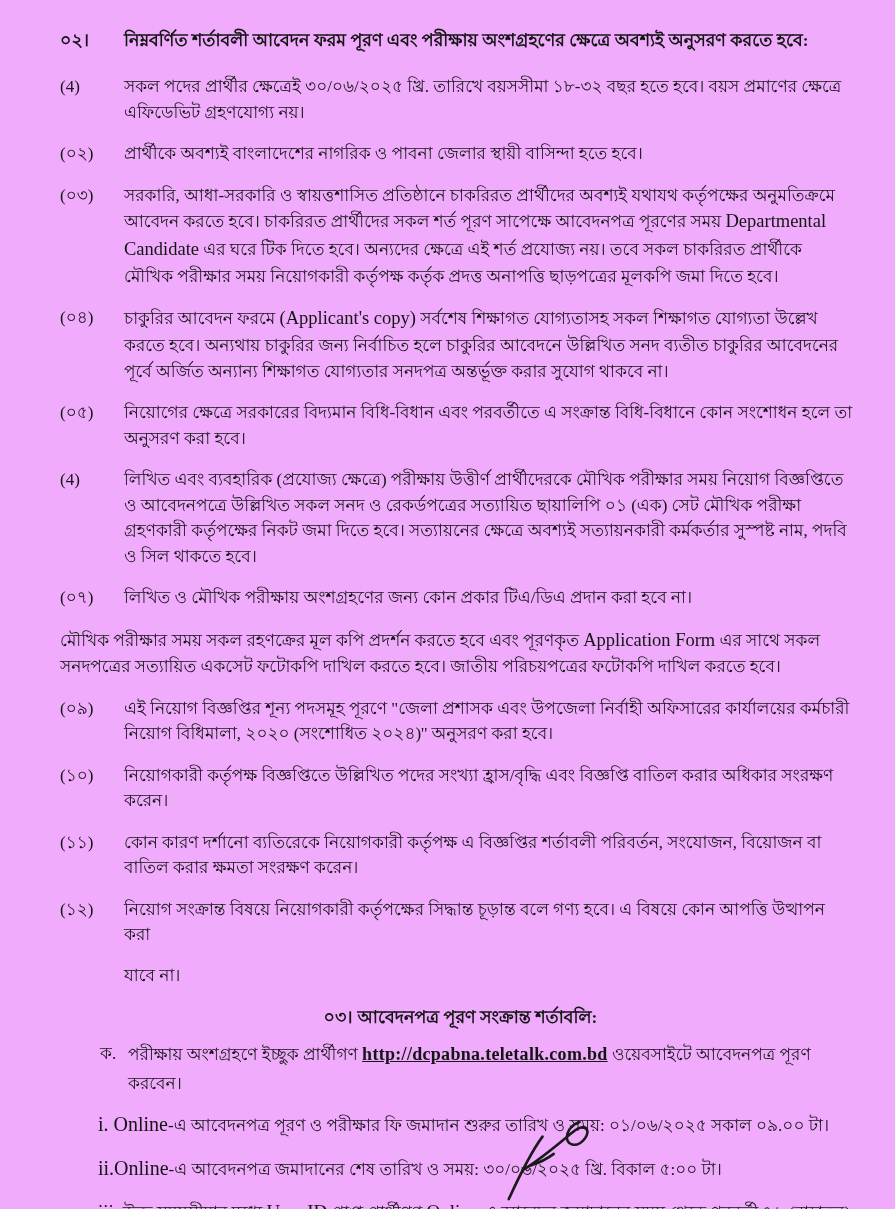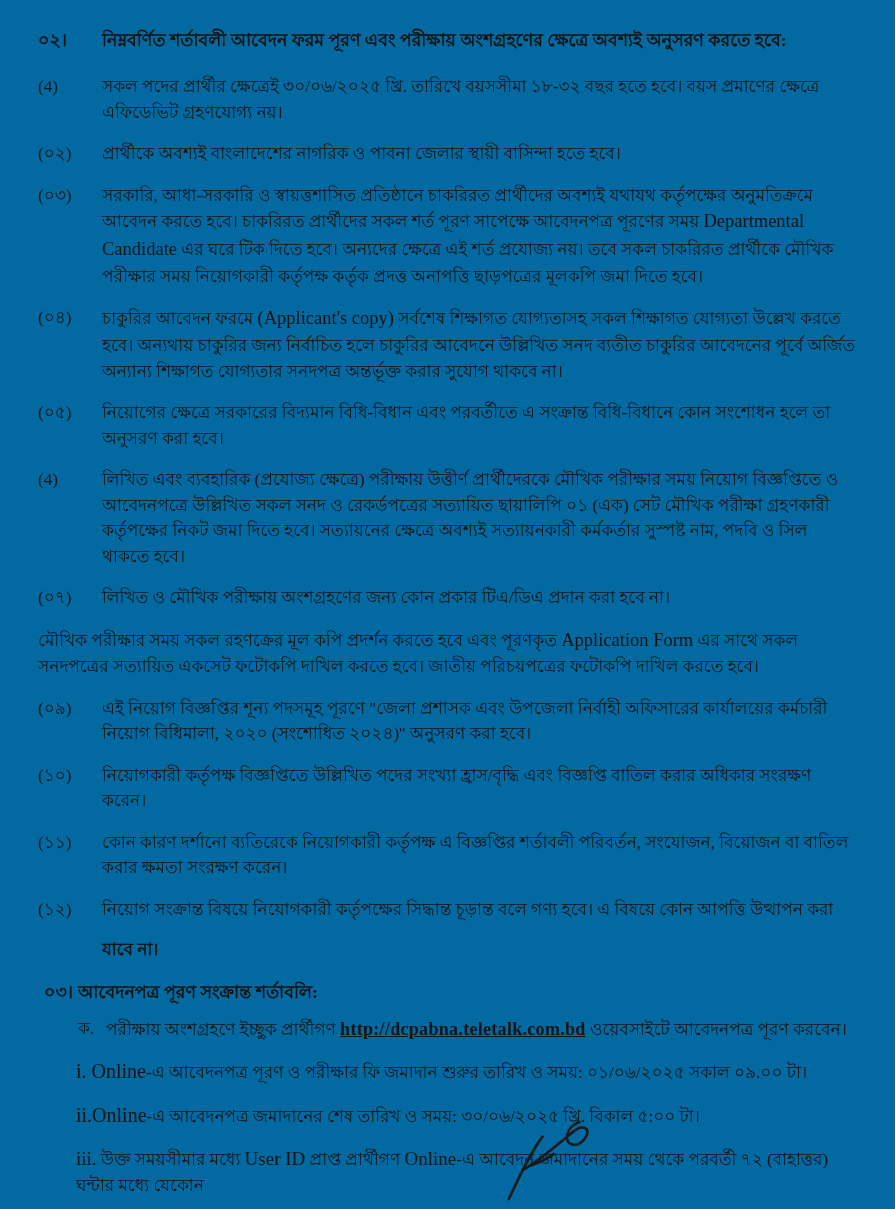--- a/index.html
+++ b/index.html
@@ -1,29 +1,29 @@
 <!DOCTYPE html>
 <html><head>
 <meta charset="utf-8">
 <style>
   * { margin:0; padding:0; box-sizing:border-box; }
   html,body { width:895px; background:#f6f6f3; }
   body { font-family:"Liberation Serif","DejaVu Serif",serif; color:#141414; }
   .page {
     position:relative; width:895px; height:1209px; overflow:hidden;
-    background:#0369a1; padding:28px 40px 0 38px;
+    background:#f0abfc; padding:28px 40px 0 60px;
   }
   .sec-head { display:flex; font-weight:bold; font-size:17.5px; line-height:1.45; margin-bottom:21px; }
   .sec-head .num { width:64px; flex:none; }
   .item { display:flex; font-size:17px; line-height:1.5; margin-bottom:16px; }
   .item .num { width:64px; flex:none; }
   .item .txt { flex:1; }
   .latin { font-family:"Liberation Serif",serif; font-size:18.5px; }
-  .tail { margin-top:15px;font-weight:bold; }
-  .sec3-head { display:flex; font-weight:bold; font-size:17.5px; margin:4px 0 7px 6px; }
+  .tail { margin-top:15px; }
+  .sec3-head { display:flex; font-weight:bold; font-size:17.5px; margin:4px 0 7px 6px;justify-content:center; }
   .sec3-head .num3 { width:34px; flex:none; }
   .clause { display:flex; font-size:17px; line-height:1.65; margin-left:40px; margin-bottom:11px; }
   .clause .marker { width:28px; flex:none; }
   .clause .txt { flex:1; }
   .url { font-size:18px; font-weight:bold; text-decoration:underline; letter-spacing:0.3px; }
   .step { font-size:17px; line-height:1.55; margin:0 0 13px 38px; }
   .step .latin { font-size:20px; }
   .step-iii .latin { font-size:19px; }
   .signature { position:absolute; left:492px; top:1112px; }
 </style>

